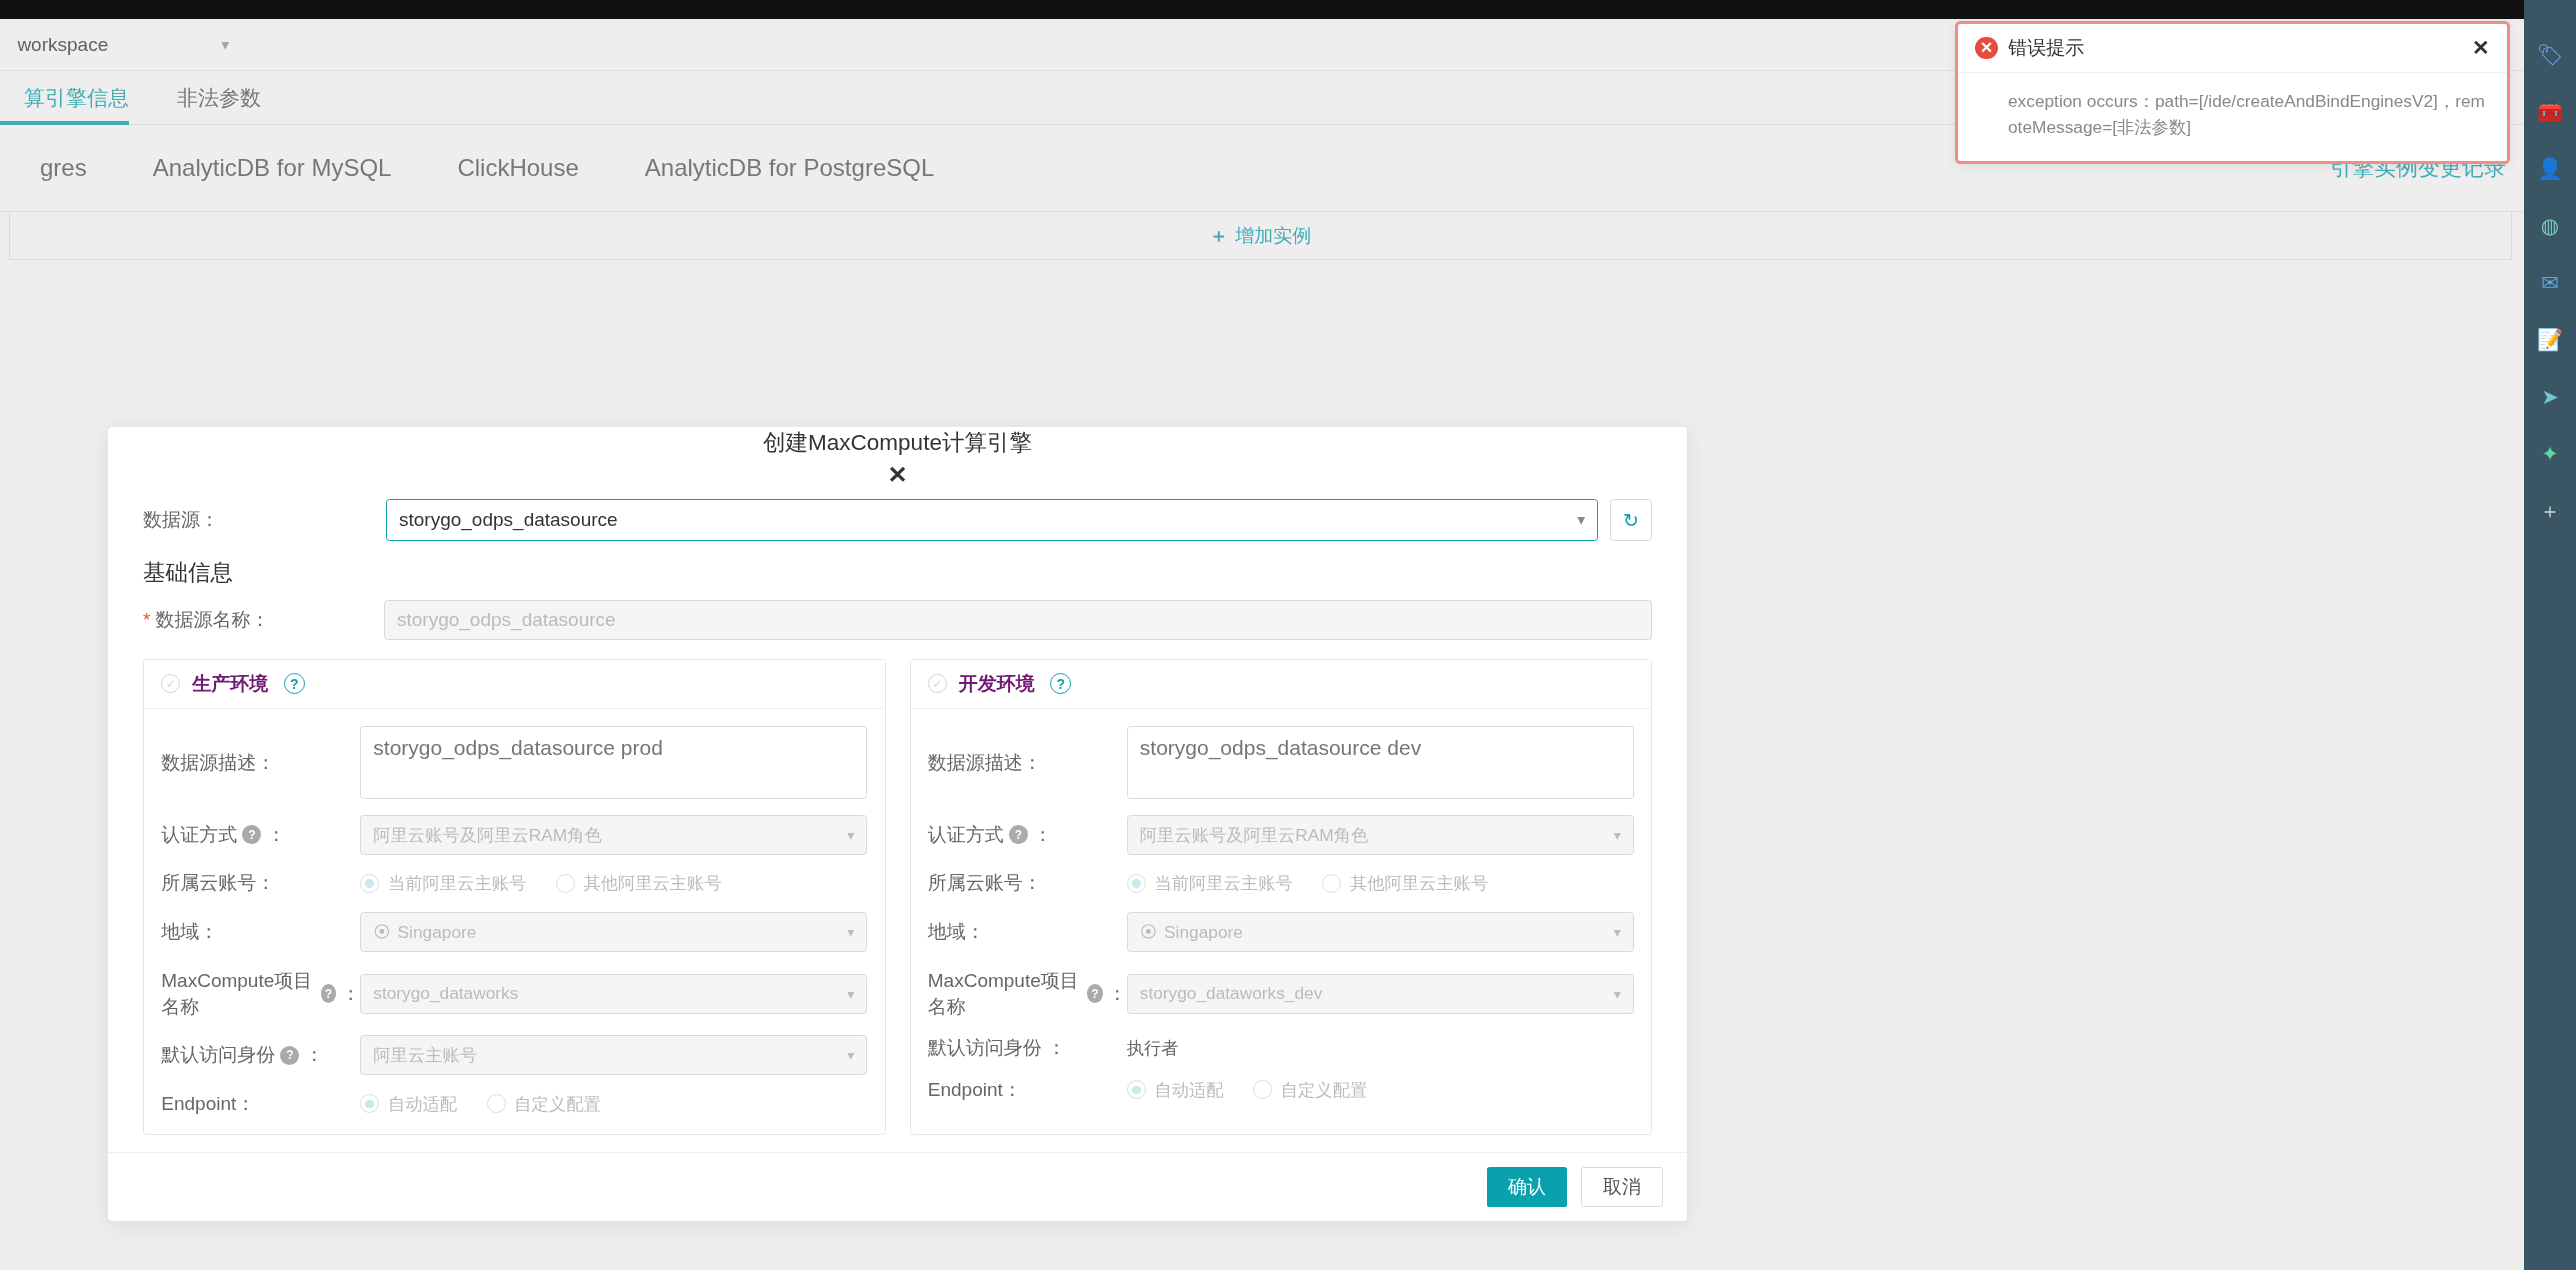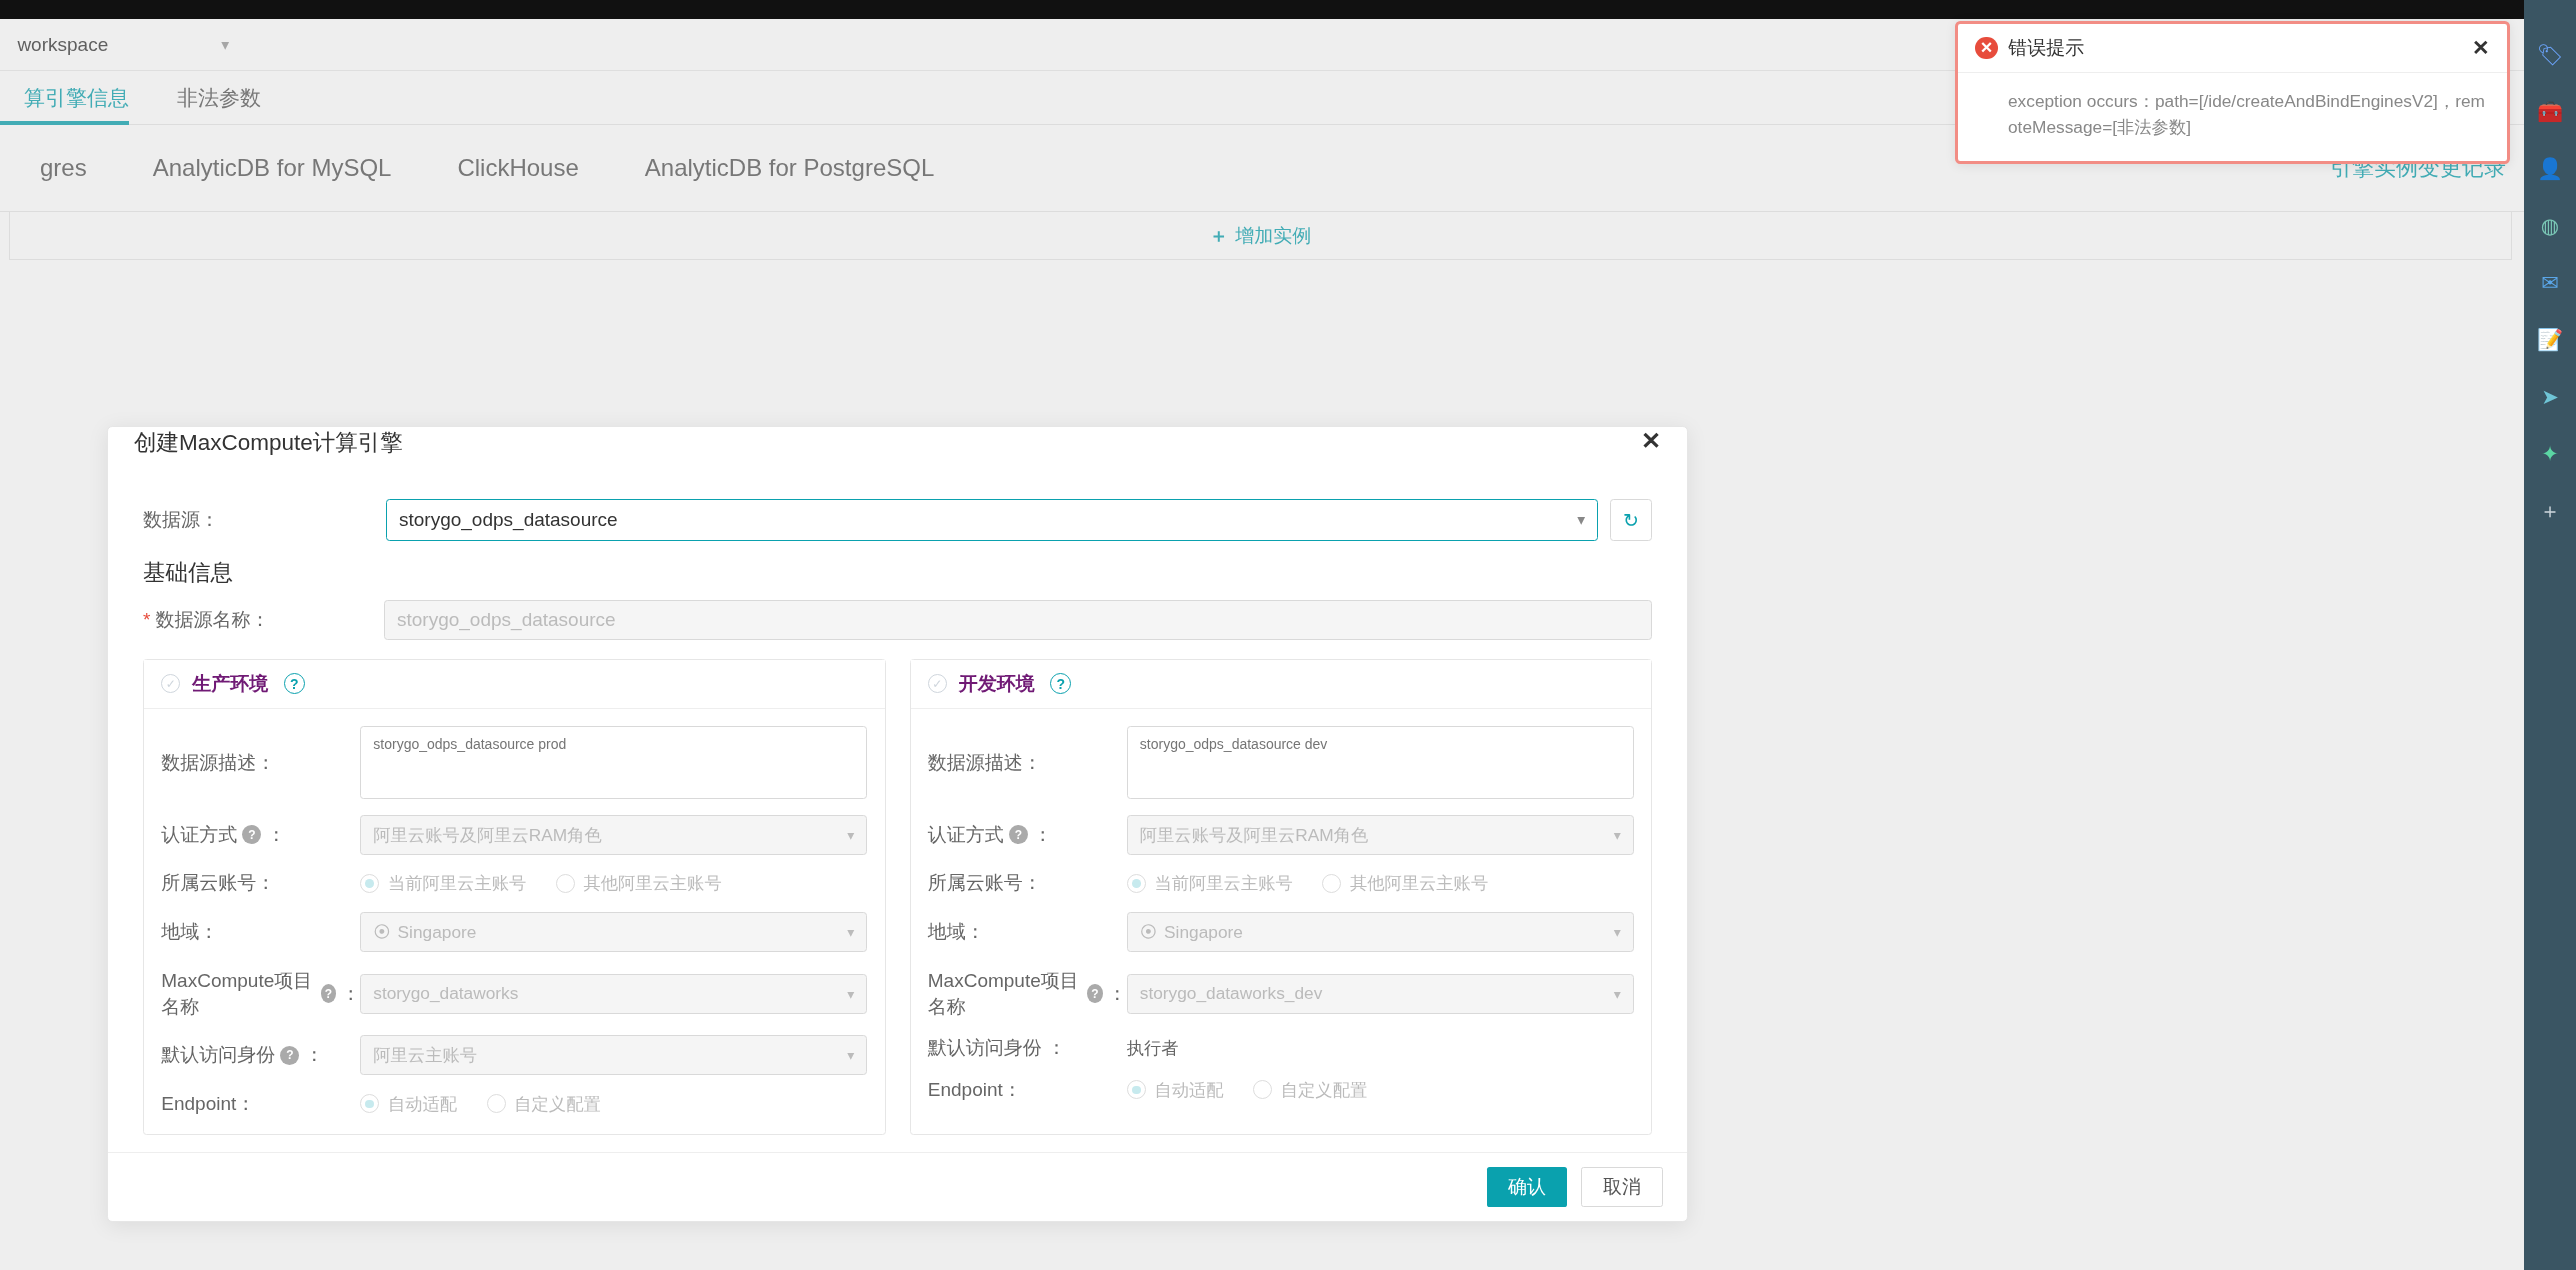--- a/index.html
+++ b/index.html
@@ -17,21 +17,21 @@
     .sub-tab.active::after { content: ""; position: absolute; left: 0; right: 24px; bottom: -0.9px; height: 3.5px; background: #0aa1ae; }
 
     .engine-tabs-row { position: absolute; top: 125px; left: 0; right: 52px; height: 87px; background: #fff; border-bottom: 0.9px solid #e6e6e6; display: flex; align-items: center; padding-left: 7px; }
     .engine-tab { padding: 0 33px; font-size: 24px; color: #555; cursor: pointer; }
     .engine-change-link { margin-left: auto; margin-right: 18px; color: #0aa1ae; font-size: 22px; cursor: pointer; }
 
     .add-instance-row { position: absolute; top: 211px; left: 8.7px; right: 64px; height: 49px; background: #fff; border: 0.9px solid #e6e6e6; display: flex; align-items: center; justify-content: center; gap: 7px; color: #0aa1ae; font-size: 19px; cursor: pointer; }
     .add-instance-row .plus { font-size: 19px; font-weight: bold; }
 
     .modal { position: absolute; left: 107px; top: 426px; width: 1581px; background: #fff; border: 0.9px solid #e6e6e6; border-radius: 5.2px; box-shadow: 0 3.5px 21px rgba(0,0,0,0.08); z-index: 10; }
-    .modal-header { height: 62px; display: flex; justify-content: space-between; padding: 0 26px; }
+    .modal-header { height: 62px; display: flex; align-items: center; justify-content: space-between; padding: 0 35px; flex-direction: column; }
     .modal-title { font-size: 22.5px; color: #333; }
     .modal-close { font-size: 24px; color: #333; cursor: pointer; font-weight: bold; }
     .modal-body { padding: 10.4px 35px 17.3px 35px; }
 
     .row-ds { display: flex; align-items: center; margin-bottom: 0; }
     .row-ds-label { width: 243px; font-size: 19px; color: #666; }
     .ds-select { flex: 1; height: 42px; border: 0.9px solid #0aa1ae; border-radius: 3.5px; background: #fff; display: flex; align-items: center; padding: 0 12px; font-size: 19px; color: #333; position: relative; }
     .ds-select .caret { margin-left: auto; font-size: 15.6px; color: #888; }
     .ds-refresh { width: 42px; height: 42px; margin-left: 12px; border: 0.9px solid #d9d9d9; border-radius: 3.5px; display: flex; align-items: center; justify-content: center; color: #0aa1ae; cursor: pointer; font-size: 19px; }
 
@@ -47,21 +47,21 @@
     .env-panel { flex: 1; border: 0.9px solid #e6e6e6; border-radius: 3.5px; padding: 0; }
     .env-panel-head { height: 49px; display: flex; align-items: center; padding: 0 17.3px; border-bottom: 0.9px solid #eee; background: #fff; gap: 12px; }
     .env-check { width: 19px; height: 19px; border: 1.7px solid #cfd6dd; border-radius: 50%; display: flex; align-items: center; justify-content: center; color: #cfd6dd; font-size: 12px; }
     .env-title { font-size: 19px; color: #701a75; font-weight: bold; }
     .env-help { width: 21px; height: 21px; border: 1.7px solid #0aa1ae; color: #0aa1ae; border-radius: 50%; display: flex; align-items: center; justify-content: center; font-size: 14px; font-weight: bold; margin-left: 3.5px; }
     .env-body { padding: 17.3px; }
 
     .frow { display: flex; align-items: center; margin-bottom: 15.6px; }
     .flabel { width: 199px; font-size: 19px; color: #666; display: flex; align-items: center; gap: 5.2px; }
     .flabel .q { width: 19px; height: 19px; background: #aaa; color: #fff; border-radius: 50%; display: inline-flex; align-items: center; justify-content: center; font-size: 12px; font-weight: bold; }
-    .ftextarea { flex: 1; height: 73px; border: 0.9px solid #d9d9d9; border-radius: 3.5px; padding: 8.7px 12px; font-size: 14px; color: #333; resize: none; font-family: inherit; background: #fff; }
+    .ftextarea { flex: 1; height: 73px; border: 0.9px solid #d9d9d9; border-radius: 3.5px; padding: 8.7px 12px; font-size: 21px; color: #333; resize: none; font-family: inherit; background: #fff; }
     .ftextarea[disabled] { color: #bbb; }
     .fselect { flex: 1; height: 40px; border: 0.9px solid #d9d9d9; border-radius: 3.5px; padding: 0 12px; font-size: 17.3px; display: flex; align-items: center; background: #f5f5f5; color: #bbb; position: relative; }
     .fselect .caret { margin-left: auto; font-size: 14px; color: #bbb; }
     .fselect .locicon { color: #bbb; margin-right: 7px; font-size: 17.3px; }
 
     .radio-group { display: flex; align-items: center; gap: 29.5px; flex: 1; }
     .radio-item { display: flex; align-items: center; gap: 8.7px; font-size: 17.3px; color: #555; cursor: pointer; }
     .radio-outer { width: 19px; height: 19px; border: 1.7px solid #bbb; border-radius: 50%; display: flex; align-items: center; justify-content: center; }
     .radio-outer.sel { border-color: #0aa1ae; }
     .radio-outer.disabled { border-color: #ddd; }

